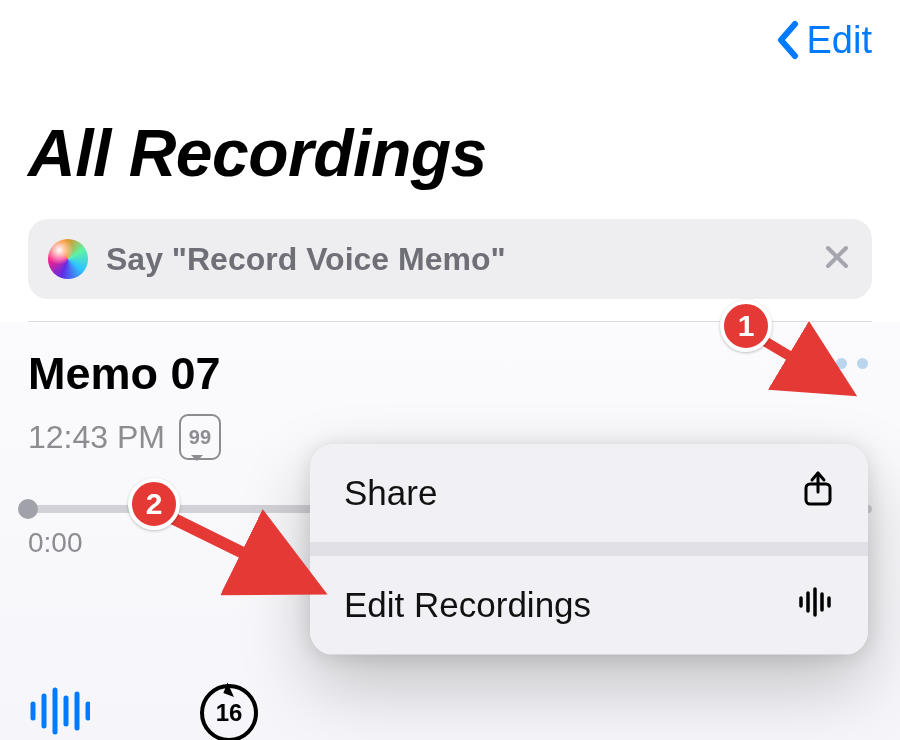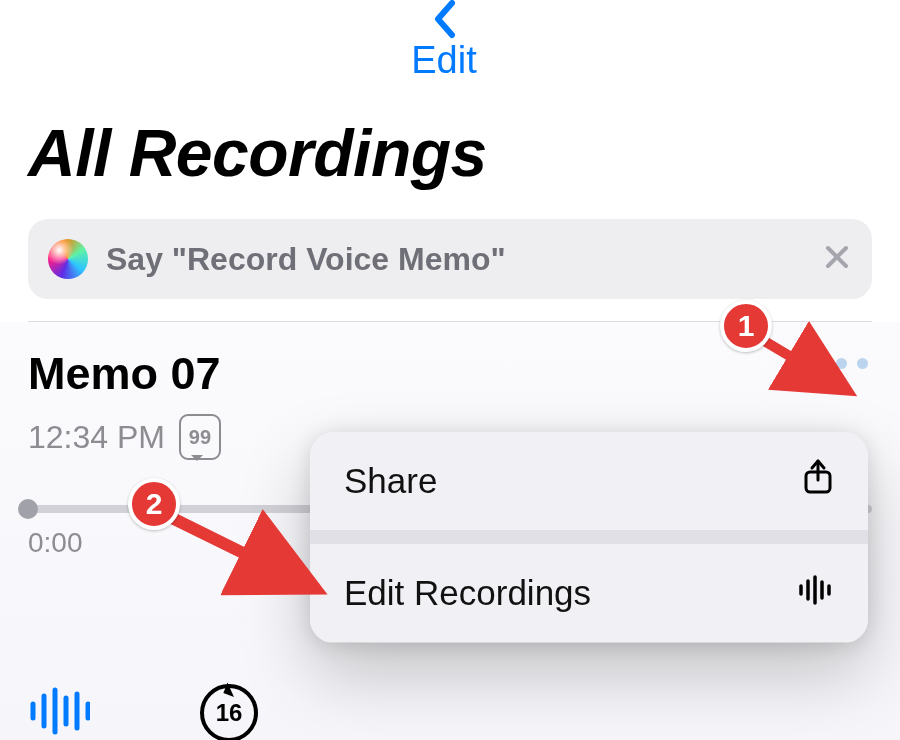--- a/index.html
+++ b/index.html
@@ -19,23 +19,22 @@
     overflow:hidden;
     box-sizing:border-box;
   }
   *,*:before,*:after{box-sizing:inherit;}
 
   
   .nav{
     height:80px;
     display:flex;
     align-items:center;
-    justify-content:center;
+    justify-content:flex-end;
     padding:0 28px 0 16px;
-    flex-direction:column;
   }
   .back{
     width:40px;height:40px;display:flex;align-items:center;justify-content:center;
   }
   .edit-link{
     color:var(--blue);
     font-size:38px;
     font-weight:400;
   }
 
@@ -148,21 +147,21 @@
     right:32px;top:36px;
     display:flex;gap:10px;
   }
   .more span{
     width:11px;height:11px;border-radius:50%;background:#bcd5ee;
   }
 
   
   .menu{
     position:absolute;
-    left:310px;right:32px;top:110px;
+    left:310px;right:32px;top:122px;
     background:#f1f1f5;
     border-radius:24px;
     box-shadow:0 2px 20px rgba(0,0,0,0.12), 0 30px 70px rgba(0,0,0,0.22);
     overflow:hidden;
   }
   .menu-item{
     height:98px;
     display:flex;align-items:center;justify-content:space-between;
     padding:0 34px;
     font-size:35px;
@@ -210,21 +209,21 @@
       <line x1="22" y1="4" x2="4" y2="22" stroke="currentColor" stroke-width="4" stroke-linecap="round"></line>
     </svg>
   </div>
 </div>
 
 <div class="divider"></div>
 
 <div class="memo">
   <div class="memo-title">Memo 07</div>
   <div class="memo-sub">
-    <span>12:34 PM</span>
+    <span>12:43 PM</span>
     <span class="transcript-badge">99</span>
   </div>
 
   <div class="scrubber">
     <div class="scrubber-track"></div>
     <div class="scrubber-thumb"></div>
   </div>
   <div class="scrubber-time">0:00</div>
 
   <div class="controls">

